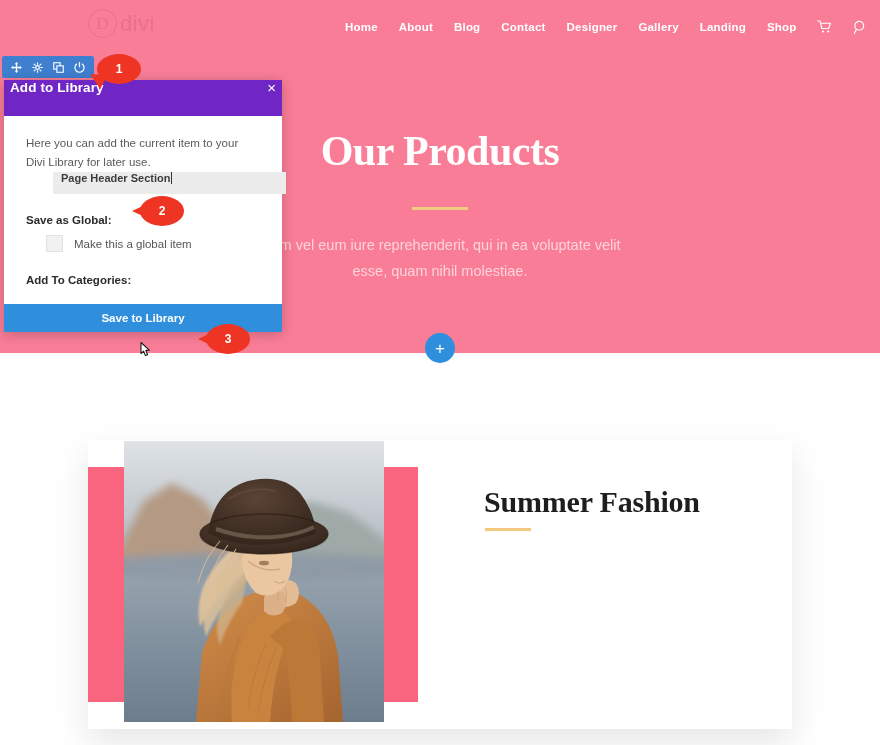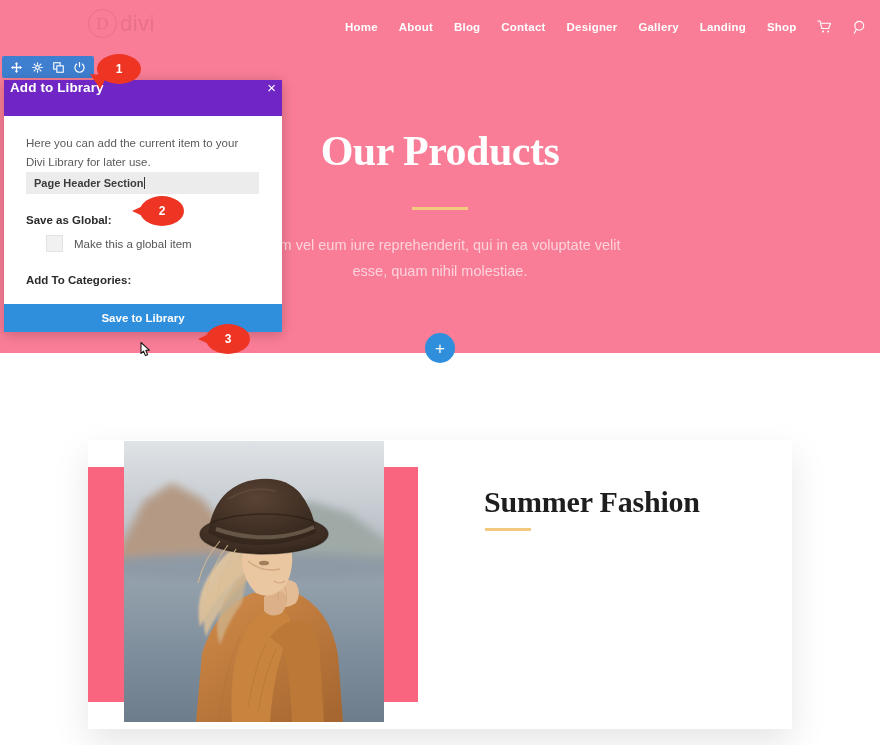--- a/index.html
+++ b/index.html
@@ -84,22 +84,23 @@
   .modal-title { color:#ffffff; font-size:13.5px; font-weight:700; letter-spacing:0.1px; }
   .modal-close { color:#ffffff; font-size:15px; line-height:1; font-weight:400; }
   .modal-body { padding:18px 22px 18px 22px; background:#ffffff; }
   .modal-desc { font-size:11.5px; color:#5a5a5a; line-height:19px; }
   .field-label {
     font-size:11.5px; color:#2b2b2b; font-weight:700; margin-top:20px; margin-bottom:7px;
   }
   .text-input {
     width:233px; height:22px; background:#ececec; border:none;
     font-size:11px; color:#3c3c3c; font-weight:600;
-    padding:0 8px; display:flex; align-items:center;
+    padding:0 8px; display:flex; align-items:flex-start;
     font-family:"Liberation Sans", sans-serif;
+    margin-left:27px;
   }
   .caret { display:inline-block; width:1px; height:12px; background:#333; margin-left:1px; }
   .check-row { display:flex; align-items:center; gap:11px; margin-top:9px;margin-left:20px; }
   .checkbox-box { width:17px; height:17px; background:#f1f1f1; border:1px solid #e2e2e2; }
   .check-label { font-size:11.5px; color:#555; }
   .categories-label { font-size:11.5px; color:#2b2b2b; font-weight:700; margin-top:22px; }
   .modal-footer {
     height:28px; background:#2f8fdd;
     display:flex; align-items:center; justify-content:center; position:relative;
   }

